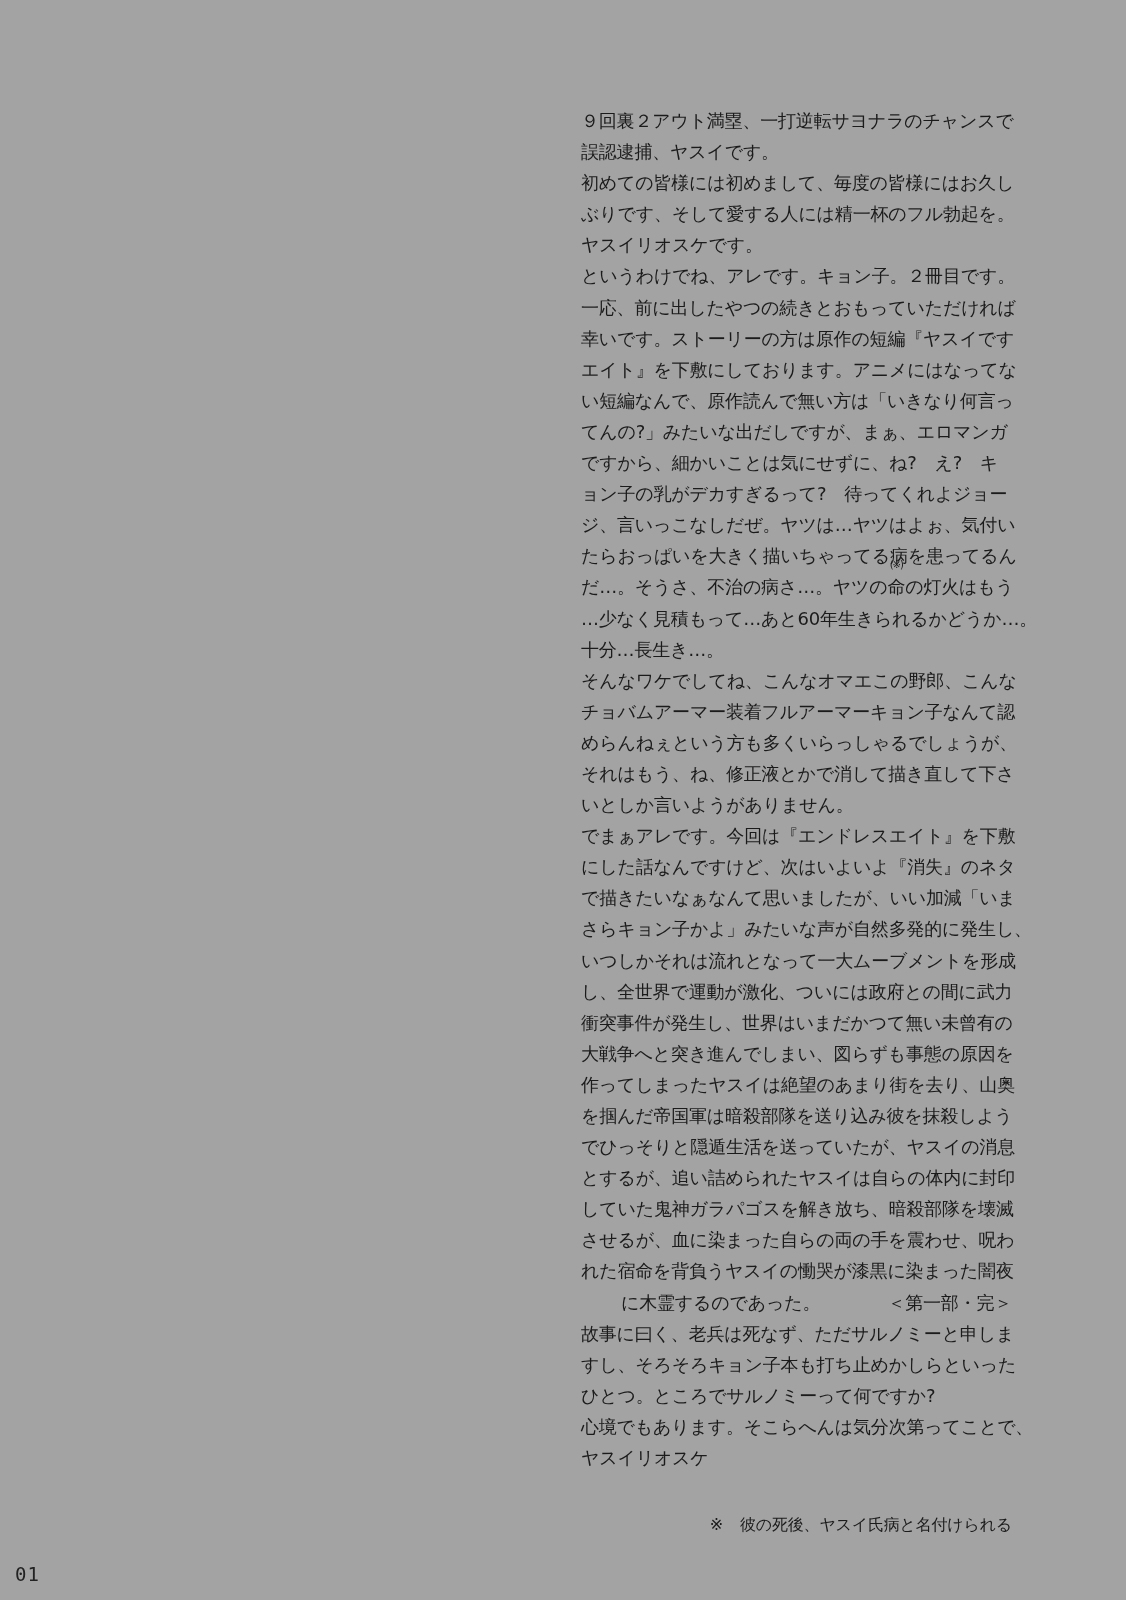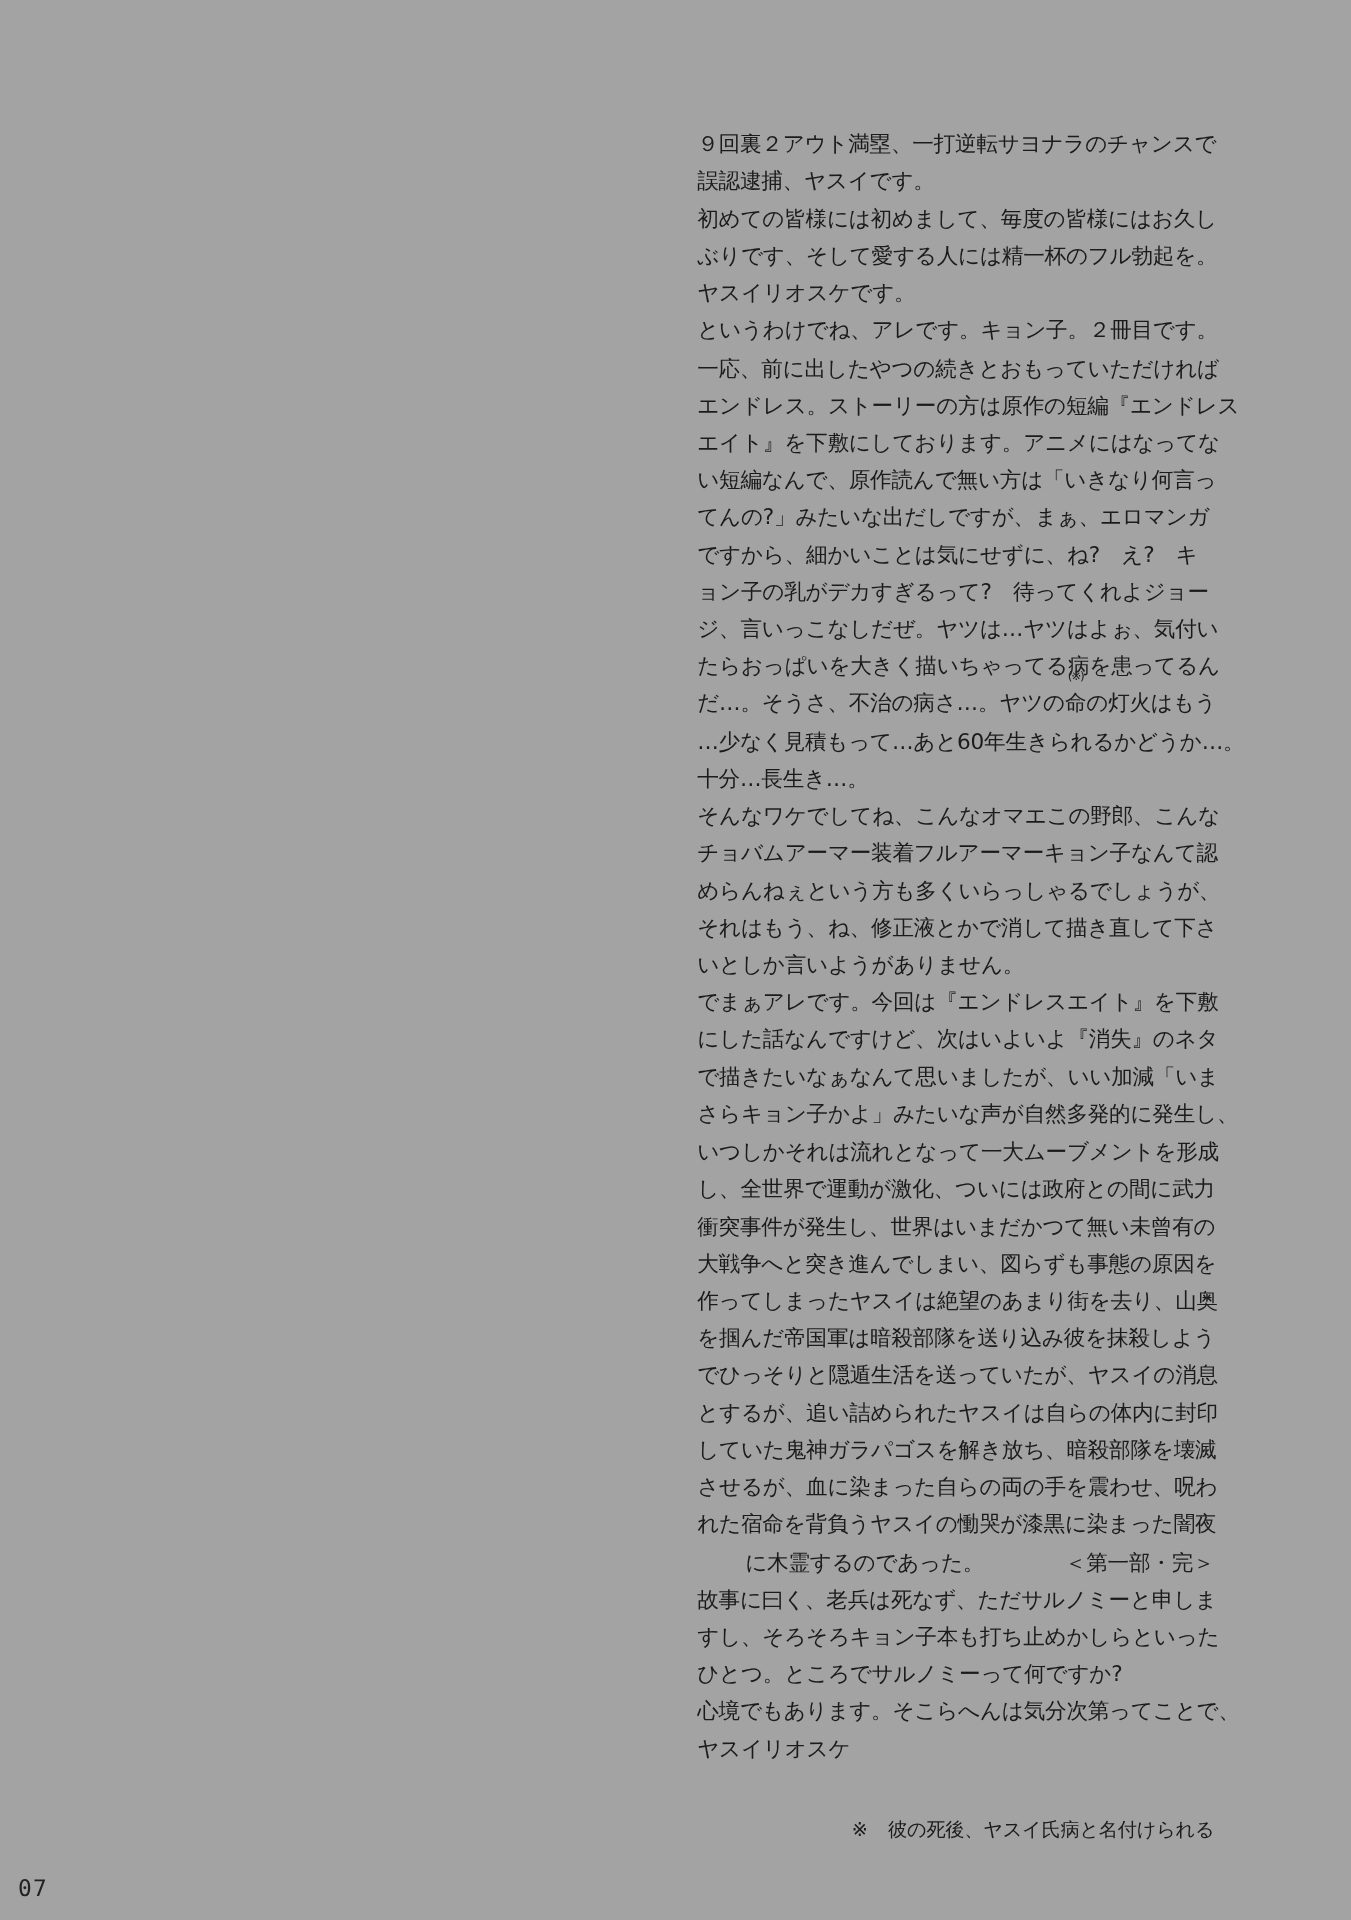--- a/index.html
+++ b/index.html
@@ -77,21 +77,21 @@
 
   <div class="text-column">
 
     <div class="tline">９回裏２アウト満塁、一打逆転サヨナラのチャンスで</div>
     <div class="tline">誤認逮捕、ヤスイです。</div>
     <div class="tline">初めての皆様には初めまして、毎度の皆様にはお久し</div>
     <div class="tline">ぶりです、そして愛する人には精一杯のフル勃起を。</div>
     <div class="tline">ヤスイリオスケです。</div>
     <div class="tline">というわけでね、アレです。キョン子。２冊目です。</div>
     <div class="tline">一応、前に出したやつの続きとおもっていただければ</div>
-    <div class="tline">エンドレス。ストーリーの方は原作の短編『エンドレス</div>
+    <div class="tline">幸いです。ストーリーの方は原作の短編『ヤスイです</div>
     <div class="tline">エイト』を下敷にしております。アニメにはなってな</div>
     <div class="tline">い短編なんで、原作読んで無い方は「いきなり何言っ</div>
     <div class="tline">てんの?」みたいな出だしですが、まぁ、エロマンガ</div>
     <div class="tline">ですから、細かいことは気にせずに、ね?　え?　キ</div>
     <div class="tline">ョン子の乳がデカすぎるって?　待ってくれよジョー</div>
     <div class="tline">ジ、言いっこなしだぜ。ヤツは…ヤツはよぉ、気付い</div>
     <div class="tline">たらおっぱいを大きく描いちゃってる病を患ってるん</div>
 
     <div class="tline"><span>だ…。そうさ、不治の病さ…。ヤツの</span><span class="annotated"><span class="annot">(※)</span><span>命</span></span><span>の灯火はもう</span></div>
 
@@ -130,15 +130,15 @@
 
     <div class="sig-line">ヤスイリオスケ</div>
 
     <div class="footnote-line">
         <span>※</span>
         <span>彼の死後、ヤスイ氏病と名付けられる</span>
       </div>
 
   </div>
 
-  <div class="page-number">07</div>
+  <div class="page-number">01</div>
 
 </div>
 
 </body></html>

